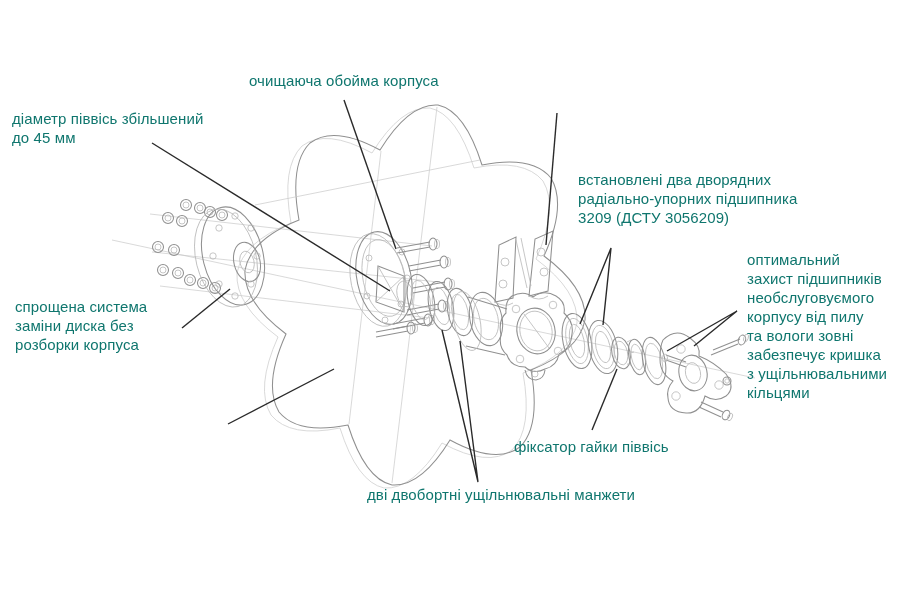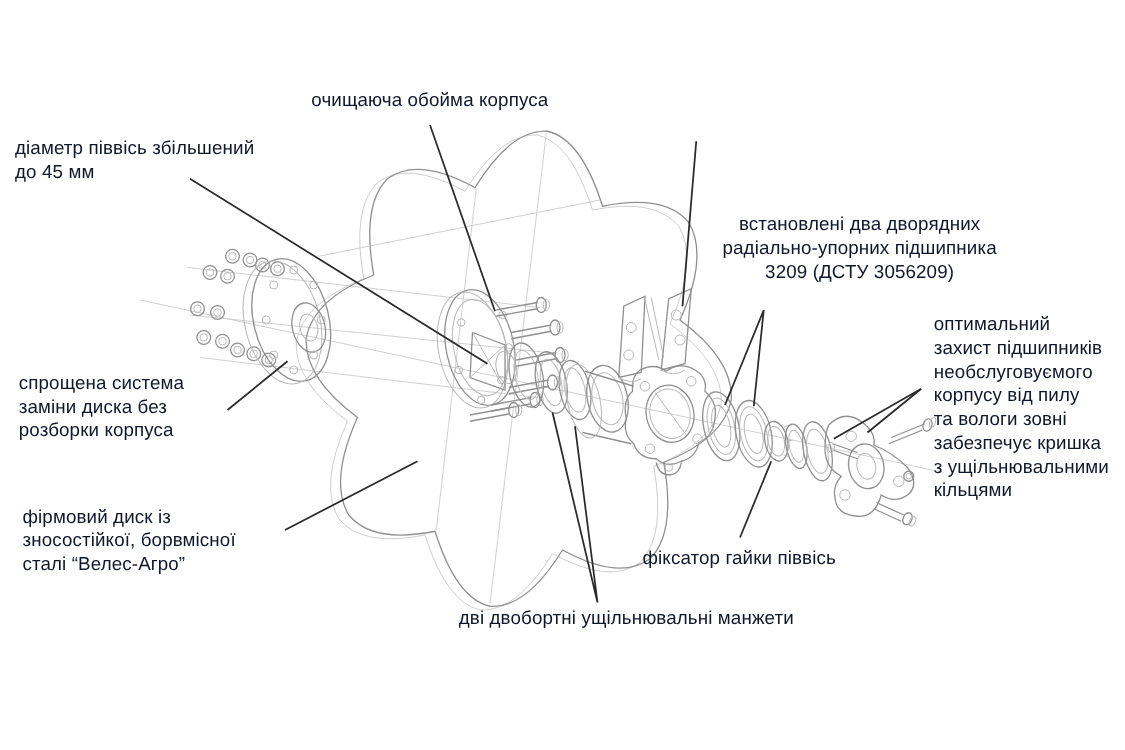--- a/index.html
+++ b/index.html
@@ -1,19 +1,19 @@
 <!DOCTYPE html>
 <html><head>
 <meta charset="utf-8">
 <style>
   html,body{margin:0;padding:0;background:#ffffff;}
   .stage{position:relative;width:900px;height:600px;background:#ffffff;overflow:hidden;
          font-family:"Liberation Sans","DejaVu Sans",sans-serif;}
   .drawing{position:absolute;left:0;top:0;width:900px;height:600px;}
-  .callout{position:absolute;font-size:15px;line-height:19px;color:#0f172a;
+  .callout{position:absolute;font-size:15px;line-height:19px;color:#0f766e;
            white-space:pre-line;letter-spacing:0.1px;}
   
   .ln{fill:none;stroke:#909090;stroke-width:1.05;}
   .ln2{fill:none;stroke:#b8b8b8;stroke-width:0.8;}
   .thin{fill:none;stroke:#c9c9c9;stroke-width:0.7;}
   .echo{fill:none;stroke:#cfcfcf;stroke-width:0.8;}
   .ldr{fill:none;stroke:#2a2a2a;stroke-width:1.4;}
 </style>
 </head>
 <body>
@@ -213,32 +213,29 @@
       <line class="ldr" x1="592" y1="430" x2="617" y2="369"></line>
       <path class="ldr" d="M442,330 L478,482 L460,341"></path>
       <line class="ldr" x1="182" y1="328" x2="230" y2="289"></line>
       <line class="ldr" x1="228" y1="424" x2="334" y2="369"></line>
     </g>
   </svg>
 
   <div class="callout" style="left:12px;top:109px;">діаметр піввісь збільшений
 до 45 мм</div>
   <div class="callout" style="left:249px;top:71px;">очищаюча обойма корпуса</div>
-  <div class="callout" style="left:578px;top:170px;text-align:center;">встановлені два дворядних
+  <div class="callout" style="left:578px;top:170px;">встановлені два дворядних
 радіально-упорних підшипника
 3209 (ДСТУ 3056209)</div>
   <div class="callout" style="left:15px;top:297px;">спрощена система
 заміни диска без
 розборки корпуса</div>
   <div class="callout" style="left:747px;top:250px;">оптимальний
 захист підшипників
 необслуговуємого
 корпусу від пилу
 та вологи зовні
 забезпечує кришка
 з ущільнювальними
 кільцями</div>
-  <div class="callout" style="left:18px;top:404px;">фірмовий диск із
-зносостійкої, борвмісної
-сталі “Велес-Агро”</div>
   <div class="callout" style="left:367px;top:485px;">дві двобортні ущільнювальні манжети</div>
   <div class="callout" style="left:514px;top:437px;">фіксатор гайки піввісь</div>
 </div>
 
 </body></html>

